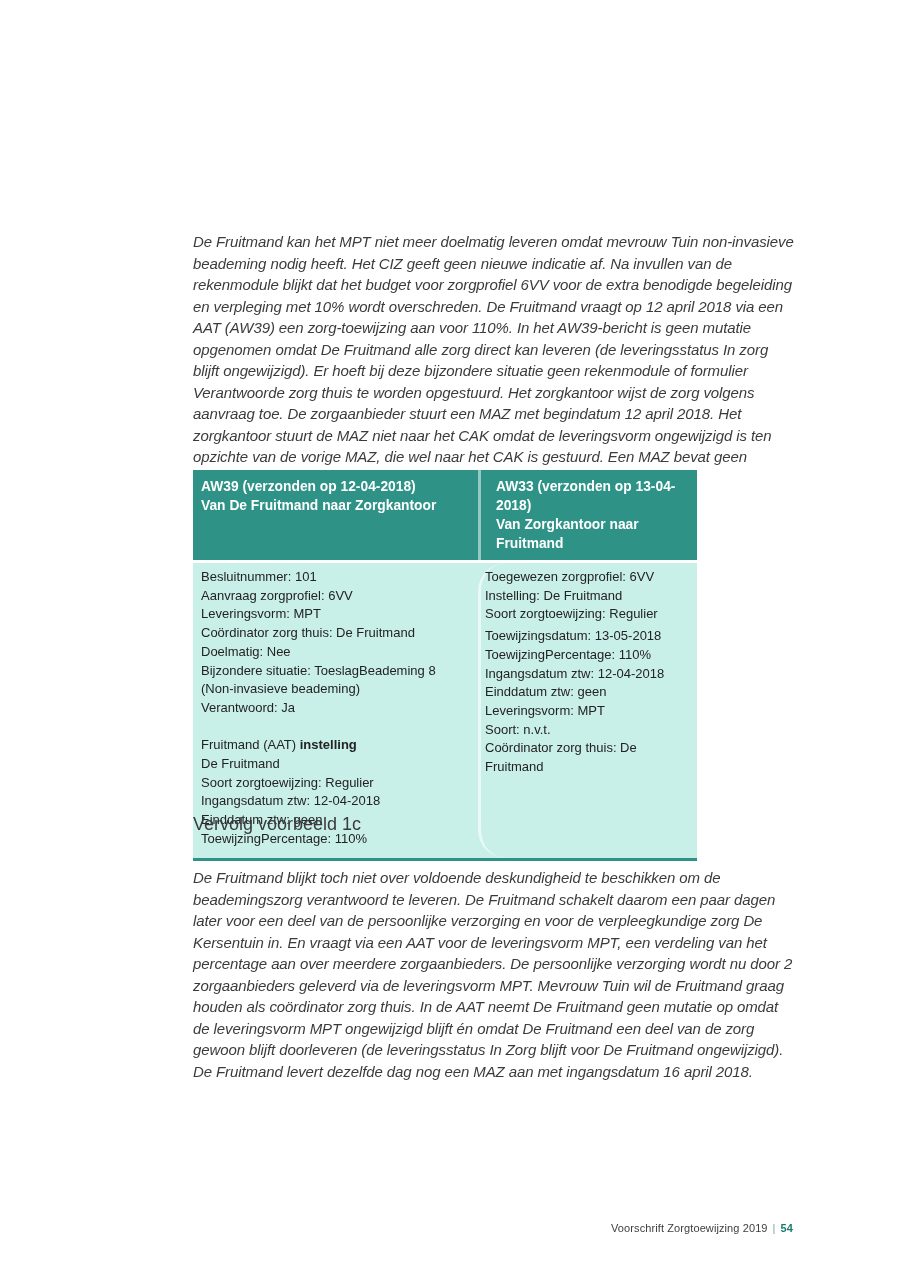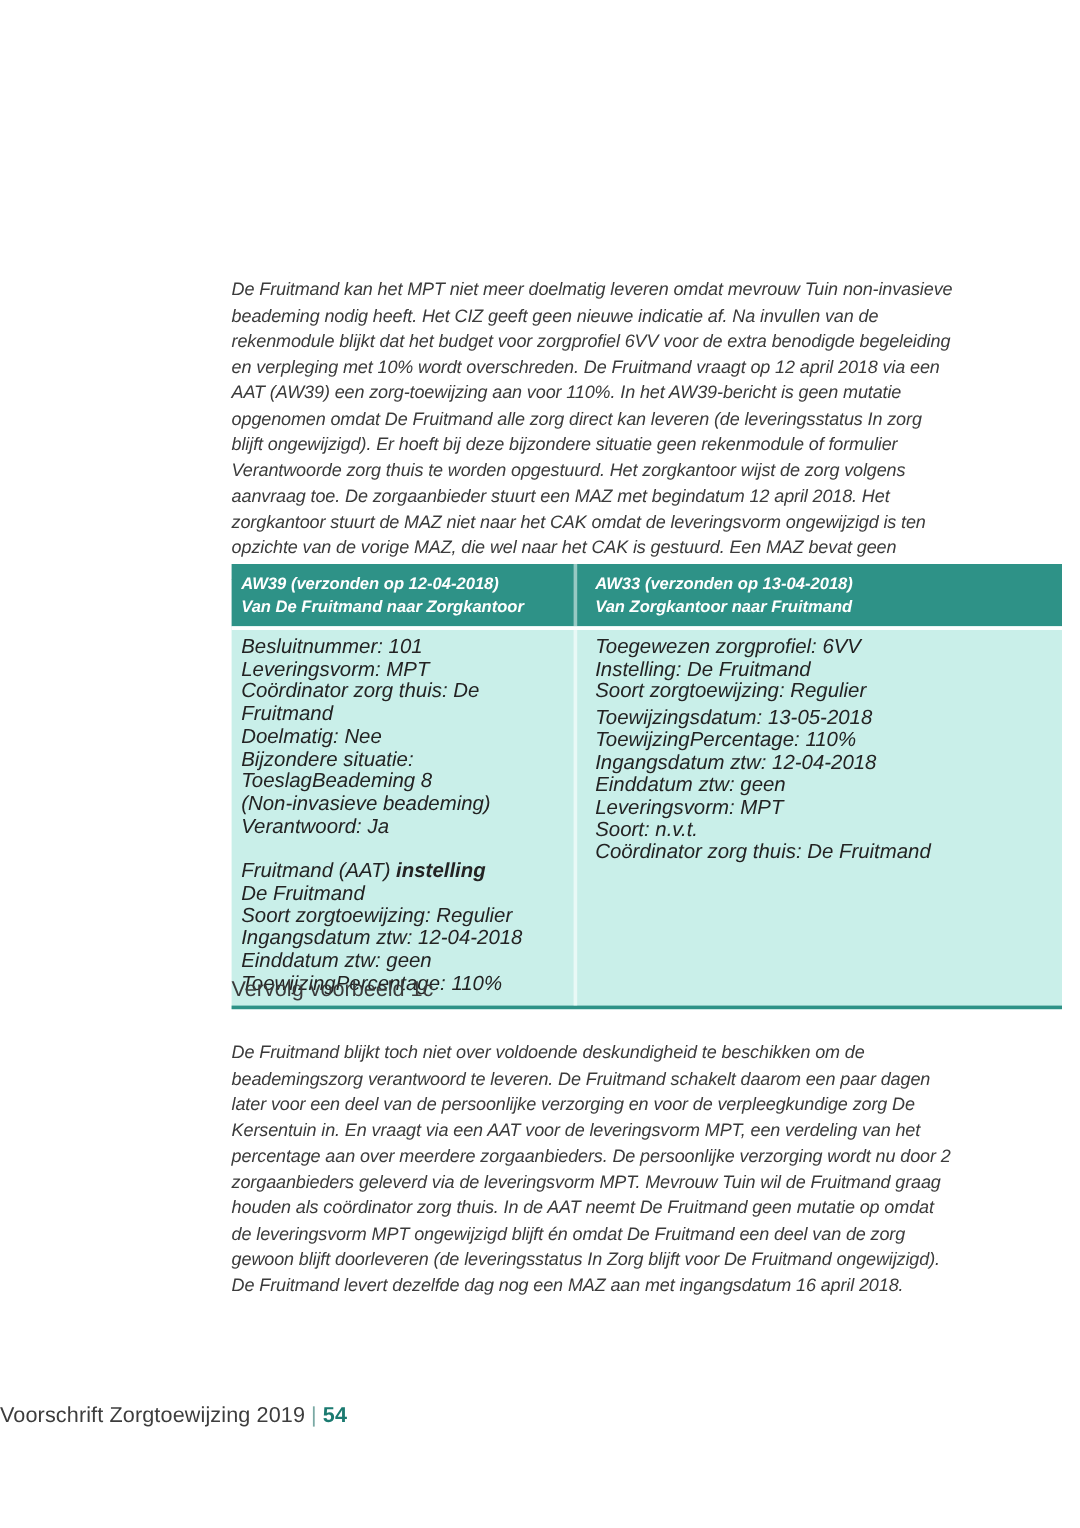--- a/index.html
+++ b/index.html
@@ -8,50 +8,50 @@
     font-family:"Liberation Sans", sans-serif; overflow:hidden;
   }
   .para {
     position:absolute; left:193px; width:604px;
     font-style:italic; font-size:15px; line-height:21.5px;
     color:#3b3b3b; letter-spacing:-0.1px;
   }
   .para-intro { top:216px; }
   .para-body { top:852px; }
 
-  .example-table { position:absolute; left:193px; top:470px; width:692px;font-style:italic; }
+  .example-table { position:absolute; left:193px; top:470px; width:504px; }
   .thead { display:flex; background:#2E9287; }
   .thead .hcell {
     color:#ffffff; font-weight:bold; font-size:13.8px; line-height:19px;
     padding:7px 0 7px 8px;
   }
   .hcell.left  { width:277px; }
   .hcell.right { flex:1; border-left:3px solid rgba(255,255,255,0.5); padding-left:15px; }
 
   .tbody {
     display:flex; background:#C9EFE9; border-top:3px solid #ffffff;
     border-bottom:3px solid #2E9287;
-    font-size:17px; line-height:18.7px; color:#232323;
+    font-size:13px; line-height:18.7px; color:#232323;
   }
   .tcell { padding-top:5px; padding-bottom:9px; }
   .tcell.left  { width:277px; padding-left:8px; }
-  .tcell.right { flex:1; border-left:3px solid rgba(255,255,255,0.6); padding-left:15px; }
+  .tcell.right { flex:1; border-left:3px solid rgba(255,255,255,0.6); padding-left:4px;border-radius:28px; }
 
   .spacer { height:18.7px; }
   .b { font-weight:bold; }
   .gap-line { margin-top:3px; }
 
   .caption {
     position:absolute; left:193px; top:814px;
     font-size:18px; color:#3a3a3a;
   }
 
   .footer {
-    position:absolute; top:1169px; left:0; width:793px; 
-    font-size:18px; color:#3d3d3d; letter-spacing:0.1px;
+    position:absolute; top:1222px; left:0; width:793px; text-align:right;
+    font-size:11px; color:#3d3d3d; letter-spacing:0.1px;
   }
   .footer .sep { color:#7aa9a4; padding:0 5px; }
   .footer .pagenum { color:#1b7a70; font-weight:bold; }
 </style>
 </head>
 <body>
 
 <div class="page">
 
   <p class="para para-intro">De Fruitmand kan het MPT niet meer doelmatig leveren omdat mevrouw Tuin non-invasieve beademing nodig heeft. Het CIZ geeft geen nieuwe indicatie af. Na invullen van de rekenmodule blijkt dat het budget voor zorgprofiel 6VV voor de extra benodigde begeleiding en verpleging met 10% wordt overschreden. De Fruitmand vraagt op 12 april 2018 via een AAT (AW39) een zorg-toewijzing aan voor 110%. In het AW39-bericht is geen mutatie opgenomen omdat De Fruitmand alle zorg direct kan leveren (de leveringsstatus In zorg blijft ongewijzigd). Er hoeft bij deze bijzondere situatie geen rekenmodule of formulier Verantwoorde zorg thuis te worden opgestuurd. Het zorgkantoor wijst de zorg volgens aanvraag toe. De zorgaanbieder stuurt een MAZ met begindatum 12 april 2018. Het zorgkantoor stuurt de MAZ niet naar het CAK omdat de leveringsvorm ongewijzigd is ten opzichte van de vorige MAZ, die wel naar het CAK is gestuurd. Een MAZ bevat geen informatie over de omvang van de zorg.</p>
@@ -63,20 +63,21 @@
         <div>Van De Fruitmand naar Zorgkantoor</div>
       </div>
       <div class="hcell right">
         <div>AW33 (verzonden op 13-04-2018)</div>
         <div>Van Zorgkantoor naar Fruitmand</div>
       </div>
     </div>
     <div class="tbody">
       <div class="tcell left">
         <div>Besluitnummer: 101</div>
+        <div>Aanvraag zorgprofiel: 6VV</div>
         <div>Leveringsvorm: MPT</div>
         <div>Coördinator zorg thuis: De Fruitmand</div>
         <div>Doelmatig: Nee</div>
         <div>Bijzondere situatie: ToeslagBeademing 8</div>
         <div>(Non-invasieve beademing)</div>
         <div>Verantwoord: Ja</div>
         <div class="spacer"></div>
         <div><span>Fruitmand (AAT) </span><span class="b">instelling</span></div>
         <div>De Fruitmand</div>
         <div>Soort zorgtoewijzing: Regulier</div>

